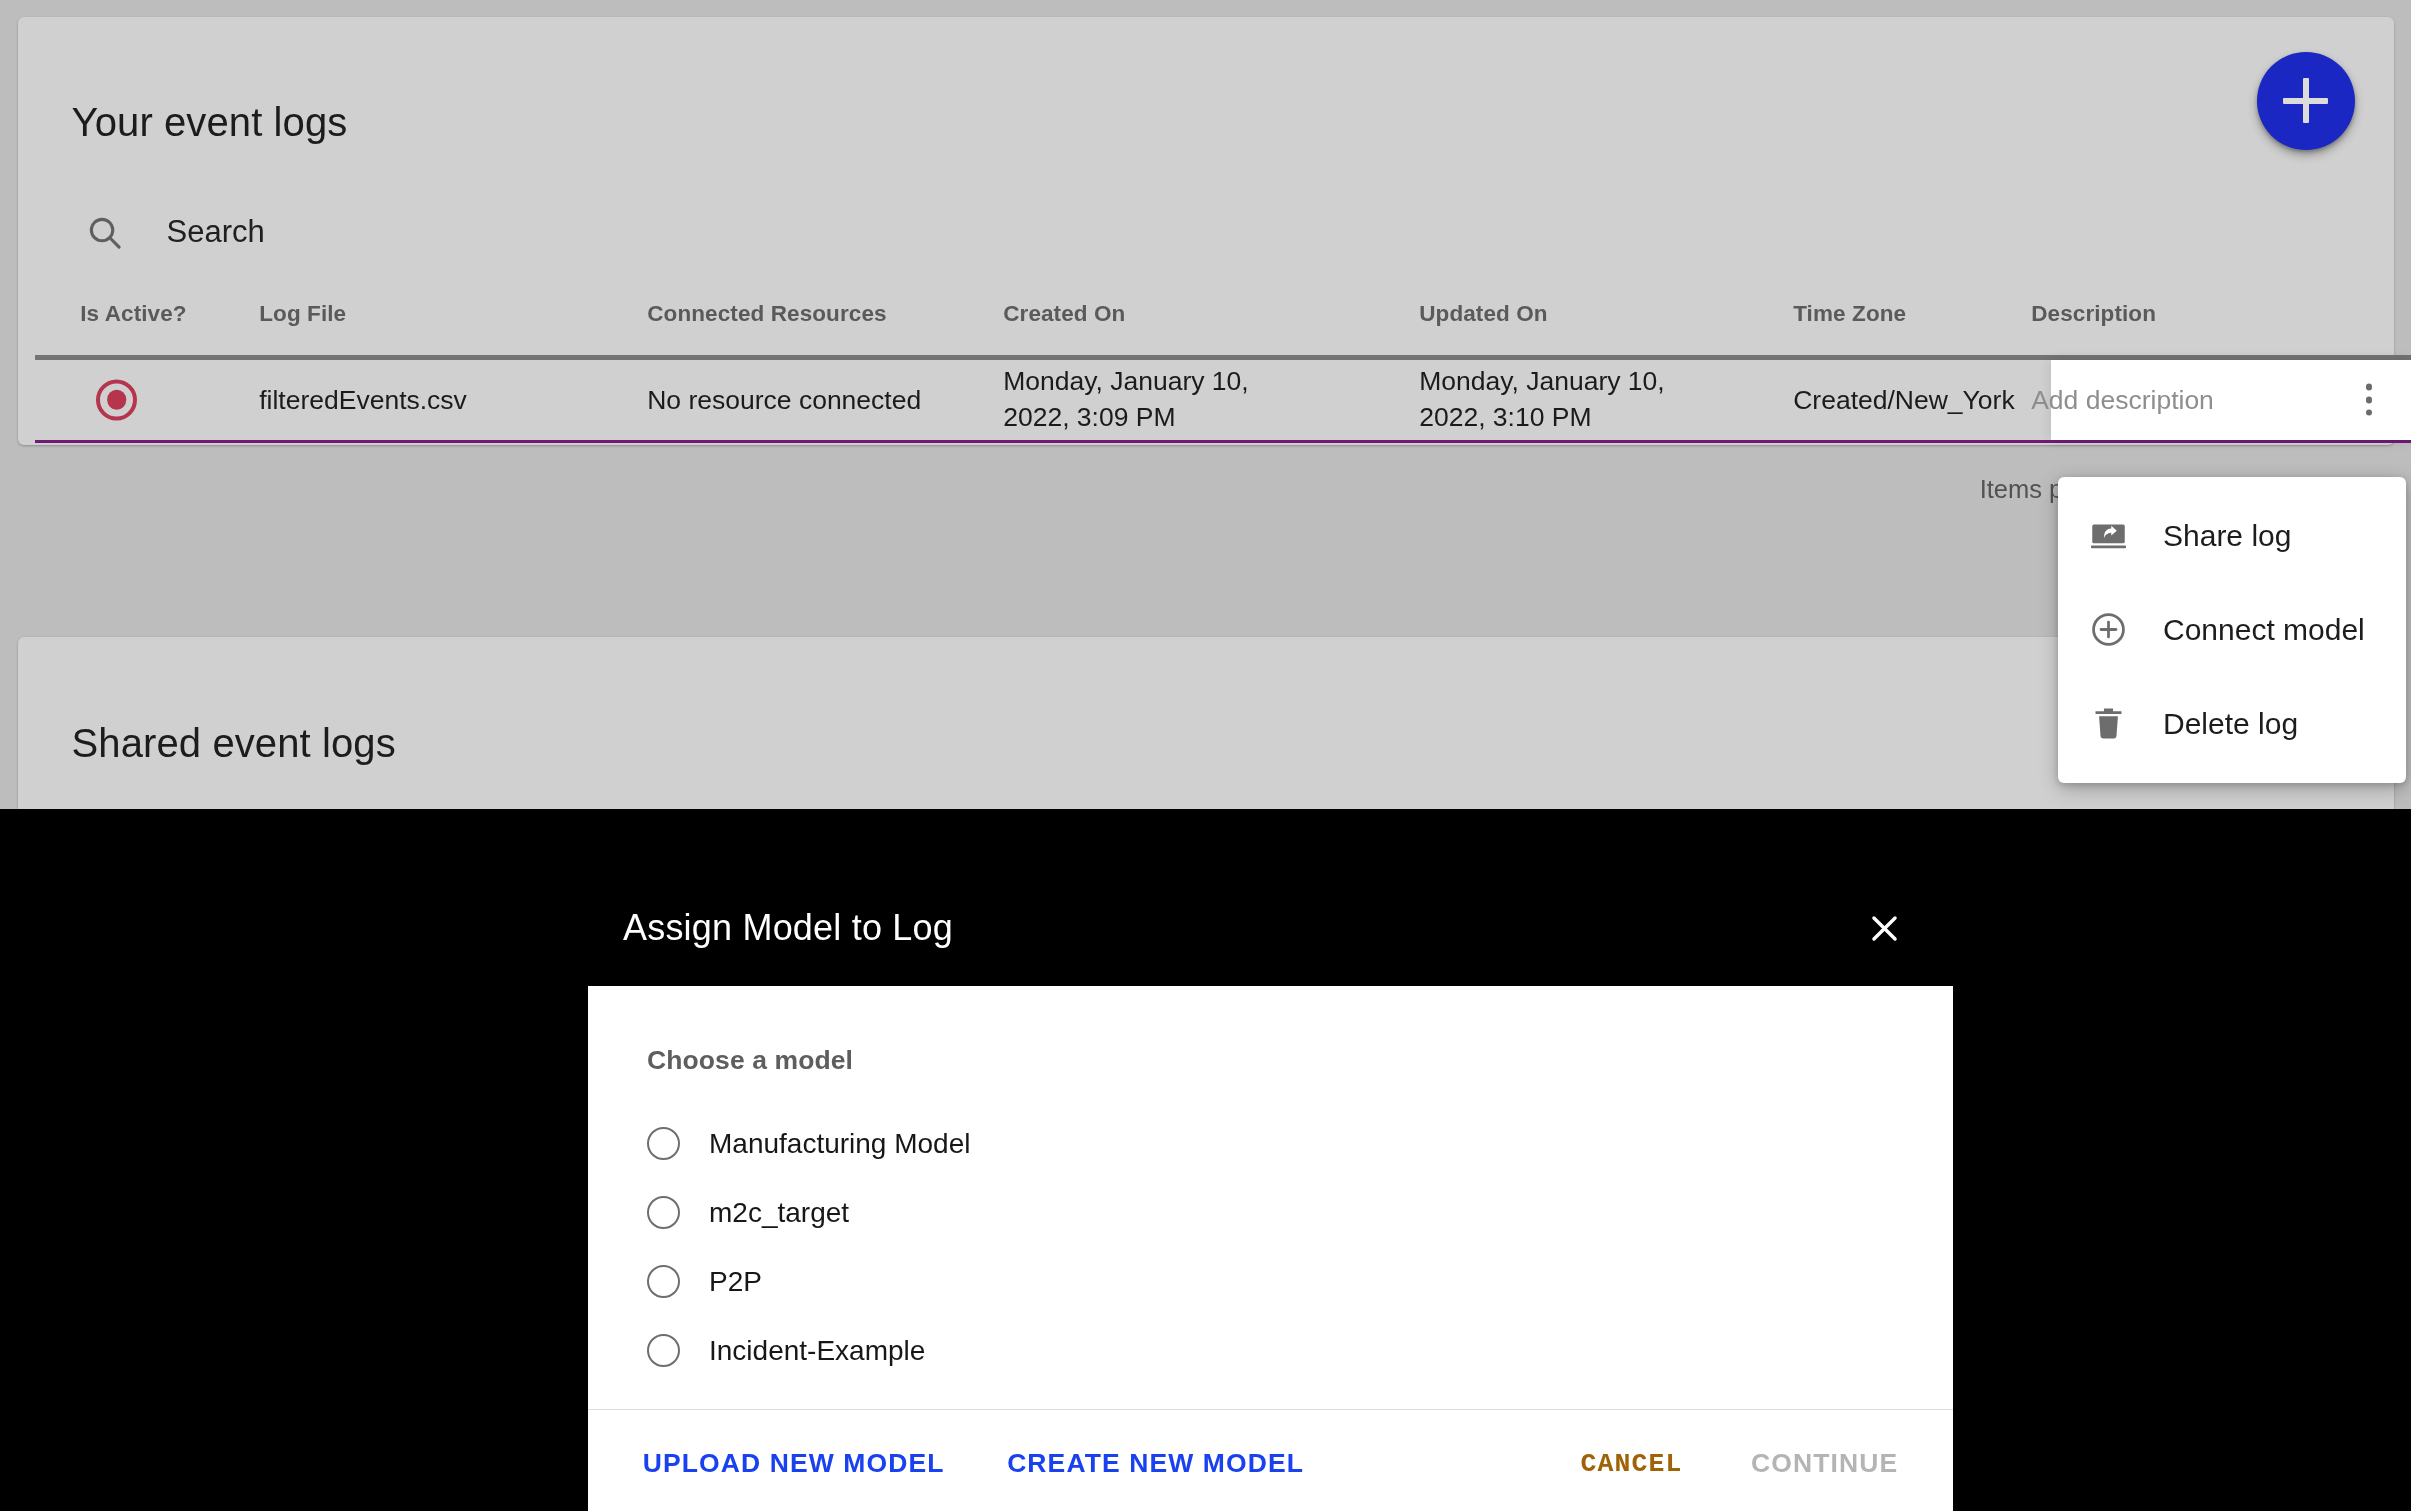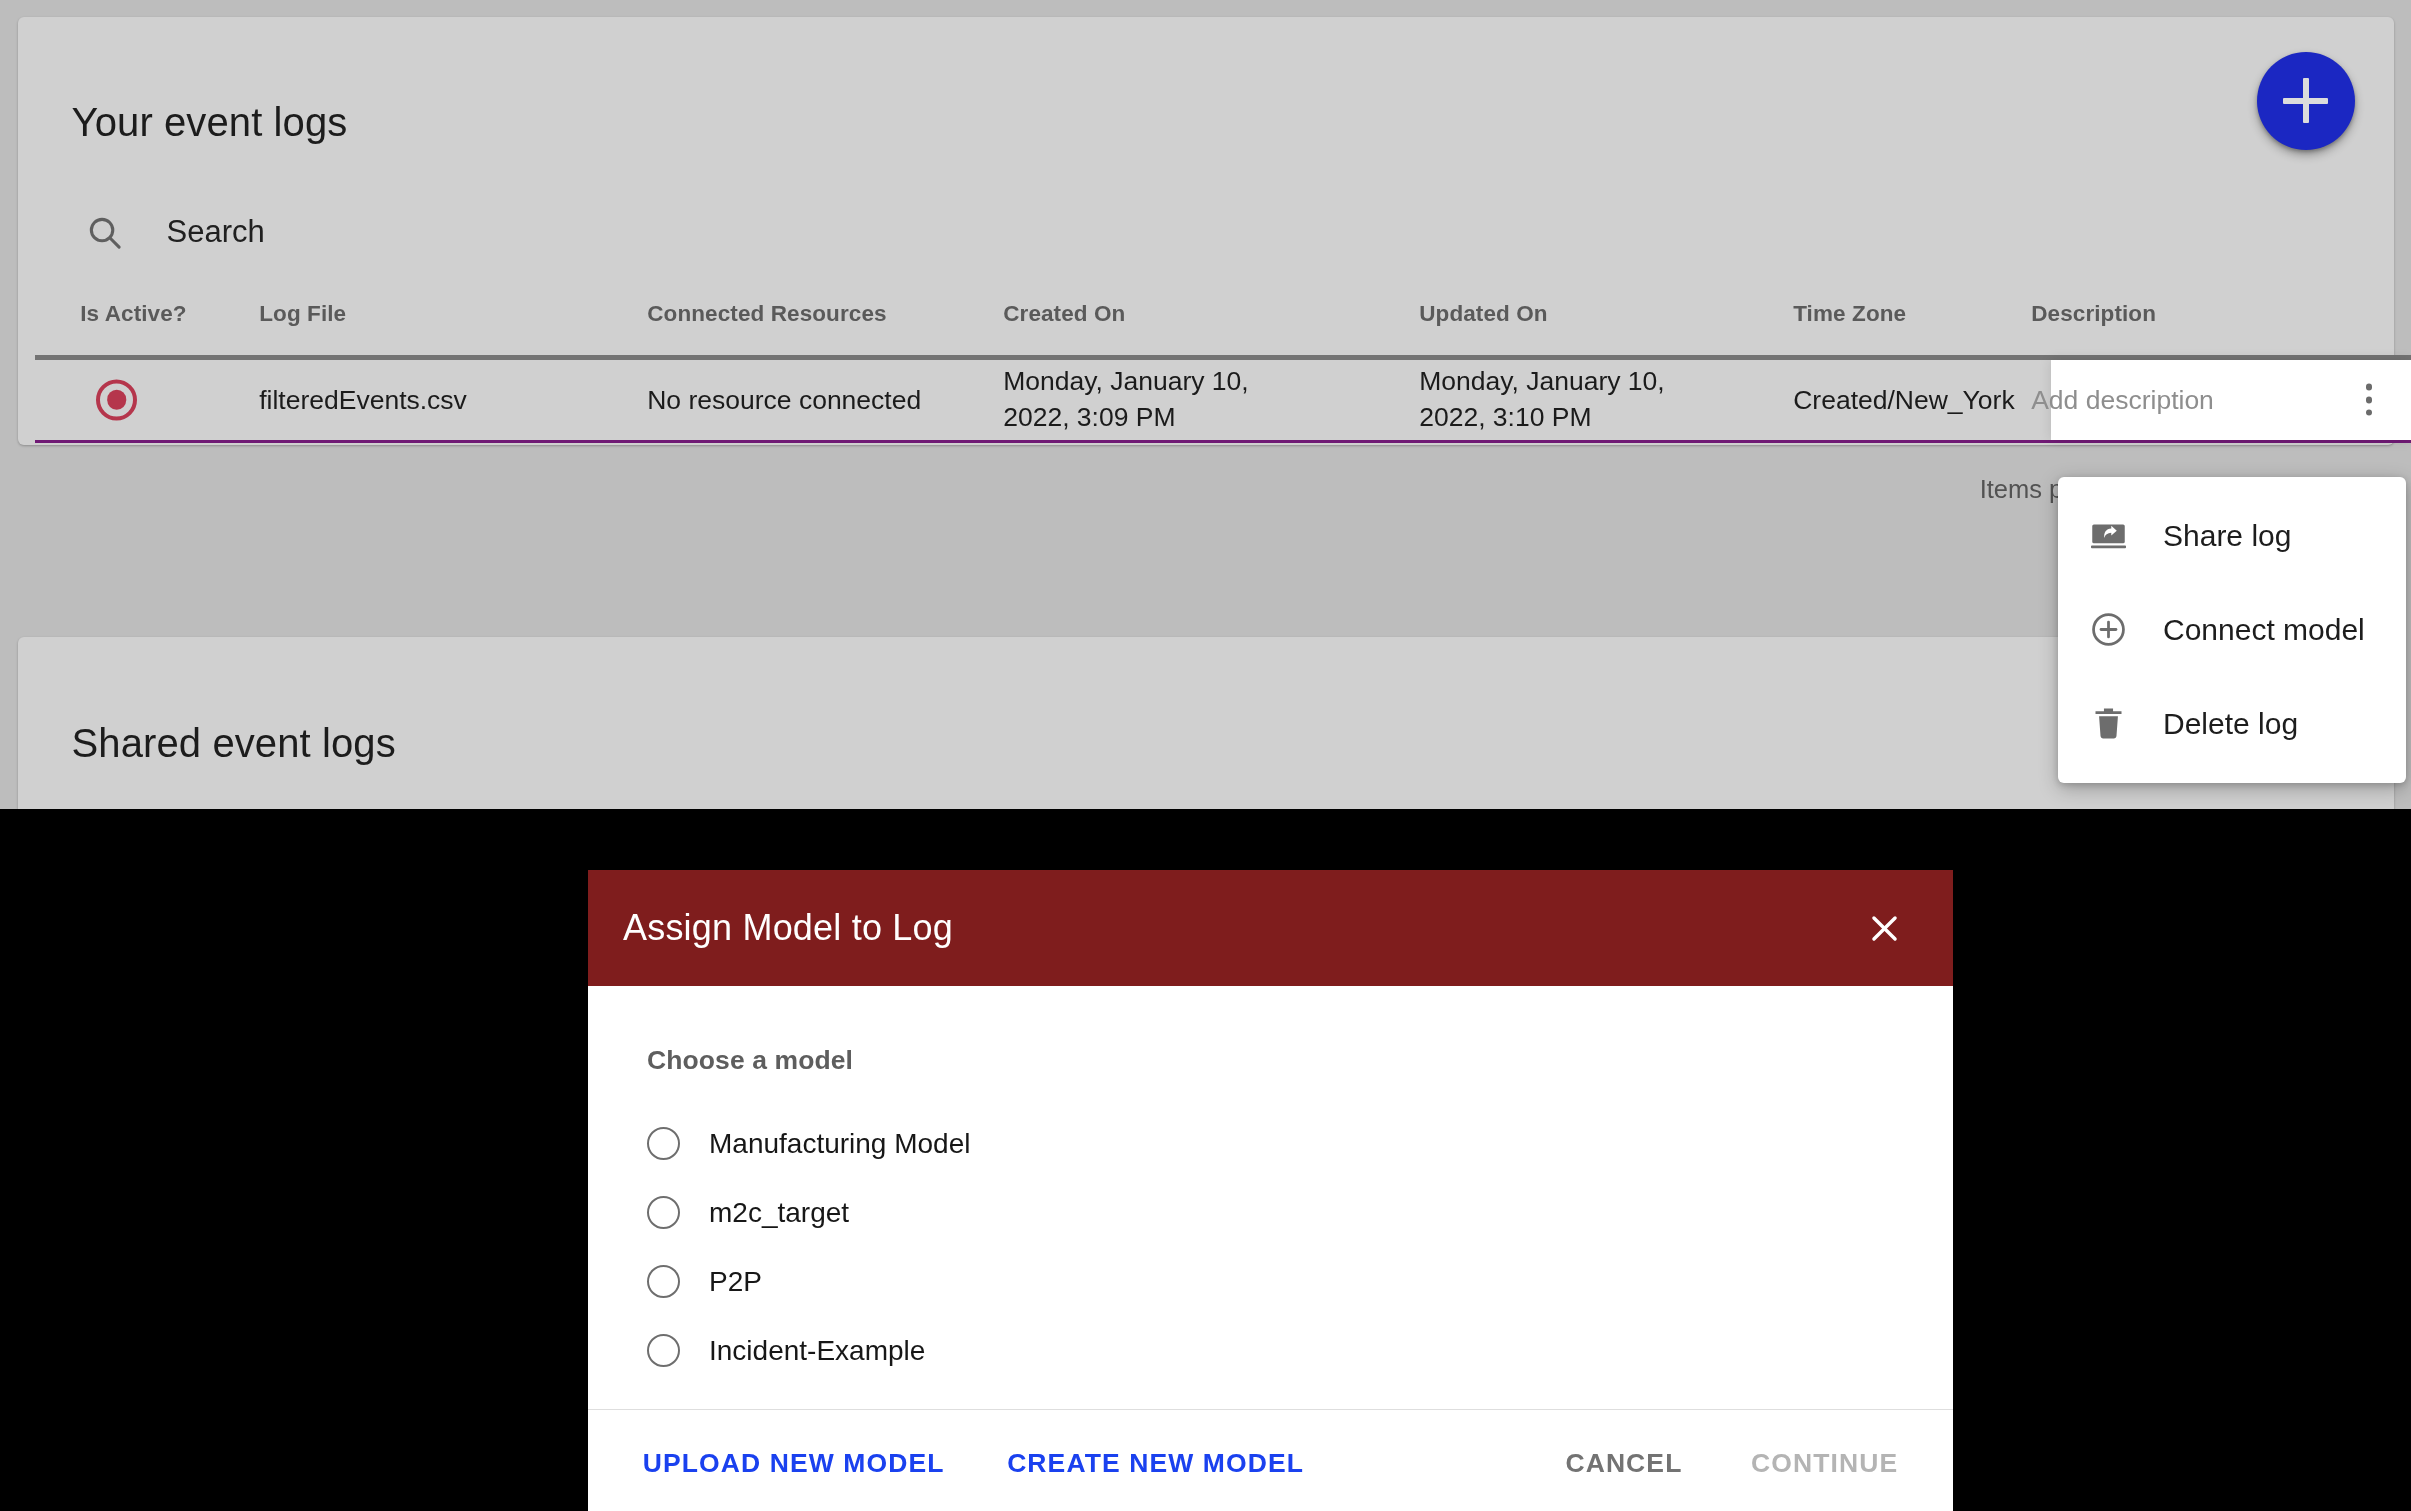--- a/index.html
+++ b/index.html
@@ -316,21 +316,21 @@
   #assign-model-dialog {
     position: absolute;
     left: 588px;
     top: 61px;
     width: 1365px;
     background: #ffffff;
     box-shadow: 0 10.8px 29px rgba(0,0,0,0.5);
     overflow: hidden;
   }
   #dialog-header {
-    background: #7f1d1d;
+    background: #000000;
     height: 116px;
     display: flex;
     align-items: center;
     justify-content: space-between;
     padding: 0 42px 0 35px;
     box-sizing: border-box;
   }
   #dialog-title {
     font-size: 36px;
     color: #ffffff;
@@ -388,21 +388,21 @@
     border: none;
     font-family: "Liberation Sans", sans-serif;
     font-size: 26.5px;
     font-weight: 700;
     letter-spacing: 1.1px;
     cursor: pointer;
     padding: 15.7px 9.8px;
   }
   .btn-link { color: #1a41ef; }
   #create-new-model-button { margin-left: 43px; }
-  #cancel-button { color: #737373; margin-left: auto; }
+  #cancel-button { color: #a16207; margin-left: auto; font-family: Liberation Mono, monospace; }
   #continue-button { color: #b4b4b4; margin-left: 49px; cursor: default; }
 </style>
 </head>
 <body>
 
 <div class="page">
 
   <section class="card" id="card-your-logs">
 
     <h1 class="card-title" id="your-logs-title">Your event logs</h1>

